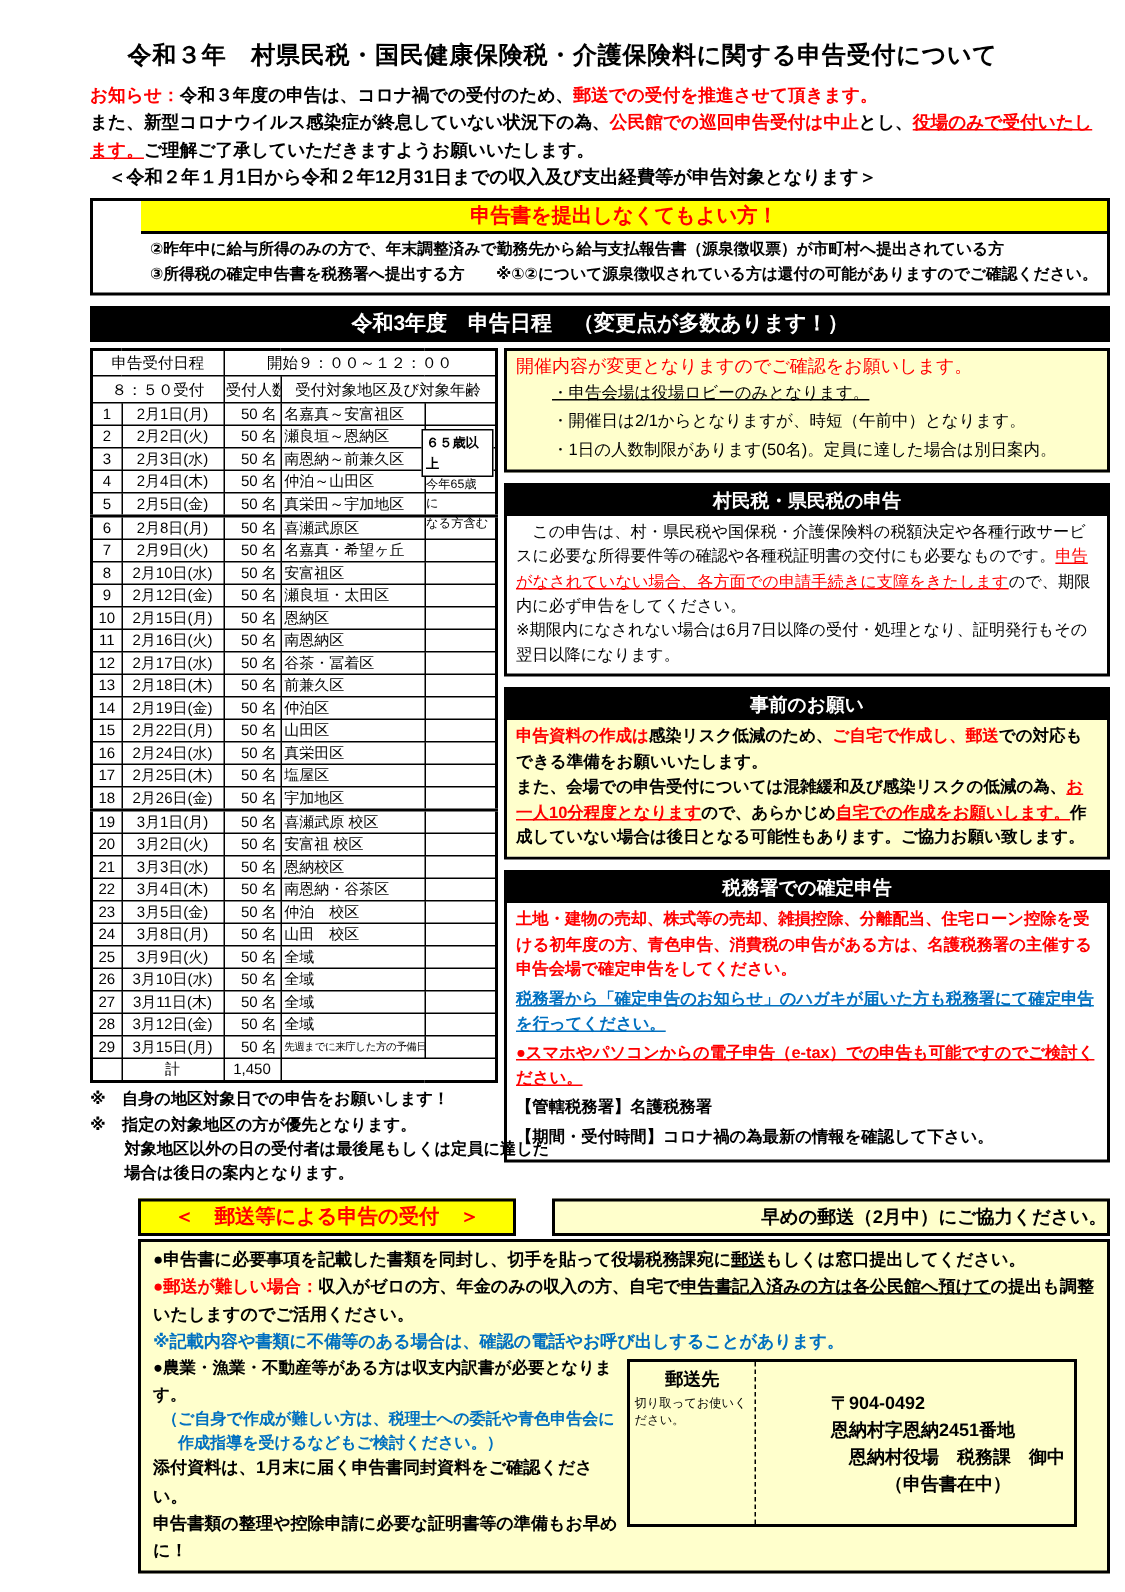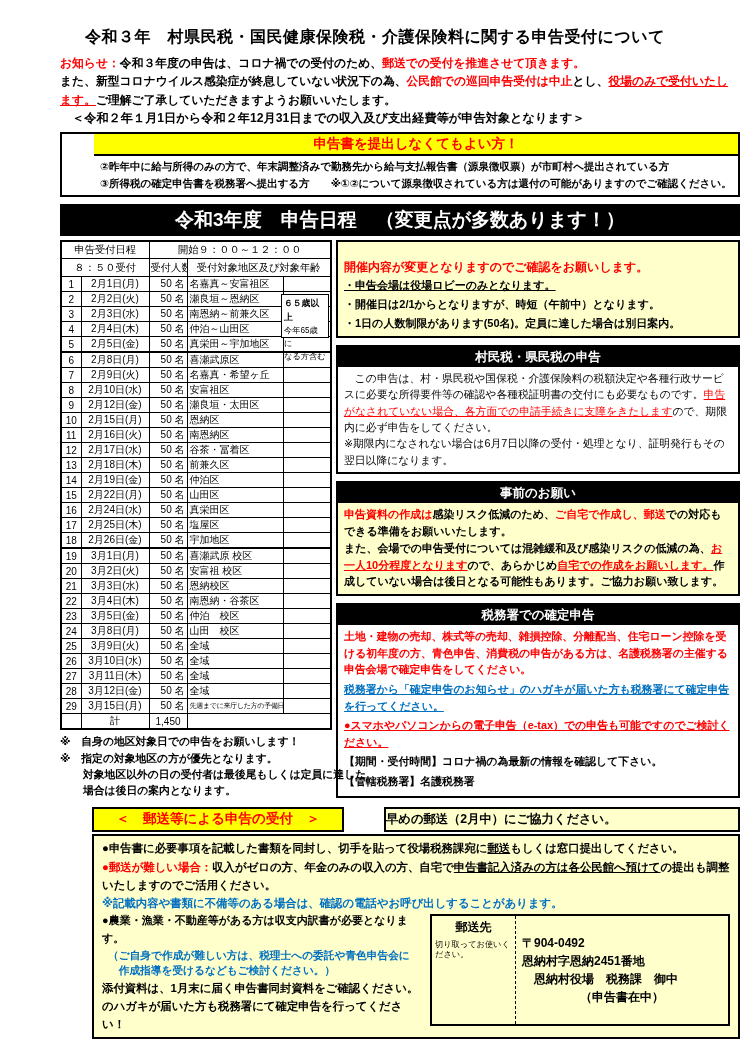--- a/index.html
+++ b/index.html
@@ -13,62 +13,62 @@
   .blue { color:#0070c0; }
   .ul { text-decoration:underline; }
   .title { padding-top:27px; text-align:center; font-size:16px; font-weight:bold; letter-spacing:.5px; }
   .notice { margin:6px 10px 0 60px; font-size:11.8px; font-weight:bold; line-height:1.55; }
   .period { margin:1px 10px 0 72px; font-size:12.2px; font-weight:bold; }
 
   .exempt { margin:5px 10px 0 60px; border:2.5px solid #000;padding-left:32px; }
   .exempt-head { background:#ffff00; color:#ff0000; font-weight:bold; font-size:13.5px; text-align:center; border-bottom:2.5px solid #000; padding:1px 0; }
   .exempt-body { padding:2px 6px 3px; font-size:10.5px; font-weight:bold; line-height:1.62; }
 
-  .banner { margin:7px 10px 0 60px; background:#000; color:#fff; font-weight:bold; font-size:19px; text-align:center; padding:3px 0; }
+  .banner { margin:7px 10px 0 60px; background:#000; color:#fff; font-weight:bold; font-size:14px; text-align:center; padding:3px 0; }
 
   .sched { margin:4px 10px 0 60px; display:flex; gap:6px; align-items:flex-start; }
   .left-col { width:270px; flex:none; position:relative; }
   table.sched-table { border-collapse:collapse; border:2px solid #000; table-layout:fixed; width:270px; }
   .c1{width:20px}.c2{width:68px}.c3{width:38px}.c4{width:96px}.c5{width:48px}
   .sched-table th,.sched-table td { border:1px solid #000; overflow:hidden; white-space:nowrap; }
   .sched-table th { font-size:10.3px; font-weight:normal; height:18px; text-align:center; padding:0 1px;margin-left:12px; }
   .th-small { font-size:8.3px; }
   .sched-table td { font-size:10px; height:13px; padding:0 2px; }
   .no { text-align:center; }
   .date { text-align:center; }
   .cnt { text-align:right; padding-right:3px; }
   .dist { font-size:9.3px; }
   tr.wk td { border-top:2px solid #000; }
   tr.small .dist { font-size:7px; letter-spacing:-.3px; }
   .total-lbl { text-align:center; font-size:11px; height:15px; }
   .total-val { text-align:center; font-size:11px; }
-  .age-note { position:absolute; left:221px; top:54px; width:48px; height:44px; background:#fff; border:1px solid #000; padding:1px 2px; line-height:1.6; font-size:8.2px; }
+  .age-note { position:absolute; left:221px; top:54px; width:48px; height:32px; background:#fff; border:1px solid #000; padding:1px 2px; line-height:1.6; font-size:8.2px; }
   .age-note .l1 { font-weight:bold; font-size:8.8px; }
   .tbl-notes { margin-top:3px; width:310px; font-size:10.8px; font-weight:bold; line-height:1.5; }
   .tbl-notes .n3 { padding-left:23px; }
 
   .right-col { flex:1; display:flex; flex-direction:column; gap:7px; }
-  .change-box { border:2.5px solid #000; background:#ffffcc; padding:16px 6px 3px; font-weight:bold; }
+  .change-box { border:2.5px solid #000; background:#ffffcc; padding:1px 6px 3px; font-weight:normal; }
   .change-box .head { color:#ff0000; font-size:12px; line-height:1.55; }
-  .change-box .b { font-size:11px; line-height:1.7; }
+  .change-box .b { font-size:11px; line-height:1.7;margin-left:24px; }
   .box { border:2.5px solid #000; }
   .bh { background:#000; color:#fff; font-weight:bold; font-size:12.5px; text-align:center; padding:2px 0; line-height:1.3; }
   .bb { padding:3px 6px 4px; font-size:10.8px; line-height:1.52; }
   .bb-resident { font-weight:normal; }
   .bb-advance { background:#ffffcc; font-weight:bold; font-size:11px; }
   .bb-tax { font-weight:bold; font-size:10.9px; }
   .bb-tax .p { margin-bottom:3px; }
 
-  .mail-heads { display:flex; margin:9px 10px 0 92px; gap:40px; }
+  .mail-heads { display:flex; margin:9px 10px 0 92px; gap:24px; }
   .mh-left { width:252px; background:#ffff00; border:2.5px solid #000; color:#ff0000; font-weight:bold; font-size:13.5px; text-align:center; padding:1px 0; }
-  .mh-right { flex:1; background:#ffffcc; border:2.5px solid #000; font-weight:bold; font-size:12.3px; text-align:left; padding:2px 0; }
+  .mh-right { flex:1; background:#ffffcc; border:2.5px solid #000; font-weight:bold; font-size:12.3px; text-align:right; padding:2px 0; }
   .mail-box { margin:2px 10px 0 92px; border:2.5px solid #000; background:#ffffcc; padding:3px 8px 4px; font-weight:bold; font-size:11.4px; line-height:1.6; }
   .mail-box .b4 { font-size:11px; }
   .mail-box .b5 { color:#0070c0; padding-left:6px; font-size:10.7px; line-height:1.45; }
-  .addr-box { float:right; width:300px; min-height:88px; border:2px solid #000; display:flex; margin:2px 0 2px 6px; background:#ffffcc; }
+  .addr-box { float:right; width:300px; min-height:88px; border:2px solid #000; display:flex; margin:2px 12px 2px 6px; background:#ffffcc;gap:44px; }
   .addr-left { width:84px; border-right:1.5px dashed #000; padding:2px 3px; }
   .addr-label { font-size:12px; text-align:center; font-weight:bold; }
   .addr-sub { font-size:8.2px; line-height:1.3; margin-top:2px; font-weight:normal; }
   .addr-right { flex:1; padding:18px 6px; font-size:12px; line-height:1.5; font-weight:bold; }
   .addr2 { padding-left:12px; }
   .addr3 { text-align:center; }
   .clear { clear:both; }
 </style>
 </head>
 <body>
@@ -390,22 +390,22 @@
         <div><span>また、会場での申告受付については混雑緩和及び感染リスクの低減の為、</span><span class="red ul">お一人10分程度となります</span><span>ので、あらかじめ</span><span class="red ul">自宅での作成をお願いします。</span><span>作成していない場合は後日となる可能性もあります。ご協力お願い致します。</span></div>
       </div>
     </div>
 
     <div class="box">
       <div class="bh">税務署での確定申告</div>
       <div class="bb bb-tax">
         <div class="p red">土地・建物の売却、株式等の売却、雑損控除、分離配当、住宅ローン控除を受ける初年度の方、青色申告、消費税の申告がある方は、名護税務署の主催する申告会場で確定申告をしてください。</div>
         <div class="p blue ul">税務署から「確定申告のお知らせ」のハガキが届いた方も税務署にて確定申告を行ってください。</div>
         <div class="p red ul">●スマホやパソコンからの電子申告（e-tax）での申告も可能ですのでご検討ください。</div>
+        <div class="p">【管轄税務署】名護税務署</div>
         <div class="p">【期間・受付時間】コロナ禍の為最新の情報を確認して下さい。</div>
-        <div class="p">【管轄税務署】名護税務署</div>
       </div>
     </div>
   </div>
 </div>
 
 <div class="mail-heads">
   <div class="mh-left">＜　郵送等による申告の受付　＞</div>
   <div class="mh-right">早めの郵送（2月中）にご協力ください。</div>
 </div>
 
@@ -424,15 +424,15 @@
       <div>恩納村字恩納2451番地</div>
       <div class="addr2">恩納村役場　税務課　御中</div>
       <div class="addr3">（申告書在中）</div>
     </div>
   </div>
 
   <div class="b4">●農業・漁業・不動産等がある方は収支内訳書が必要となります。</div>
   <div class="b5">（ご自身で作成が難しい方は、税理士への委託や青色申告会に</div>
   <div class="b5">　作成指導を受けるなどもご検討ください。）</div>
   <div>添付資料は、1月末に届く申告書同封資料をご確認ください。</div>
-  <div>のハガキが届いた方も税務署にて確定申告を行ってください！</div>
+  <div>申告書類の整理や控除申請に必要な証明書等の準備もお早めに！</div>
   <div class="clear"></div>
 </div>
 
 </body></html>

